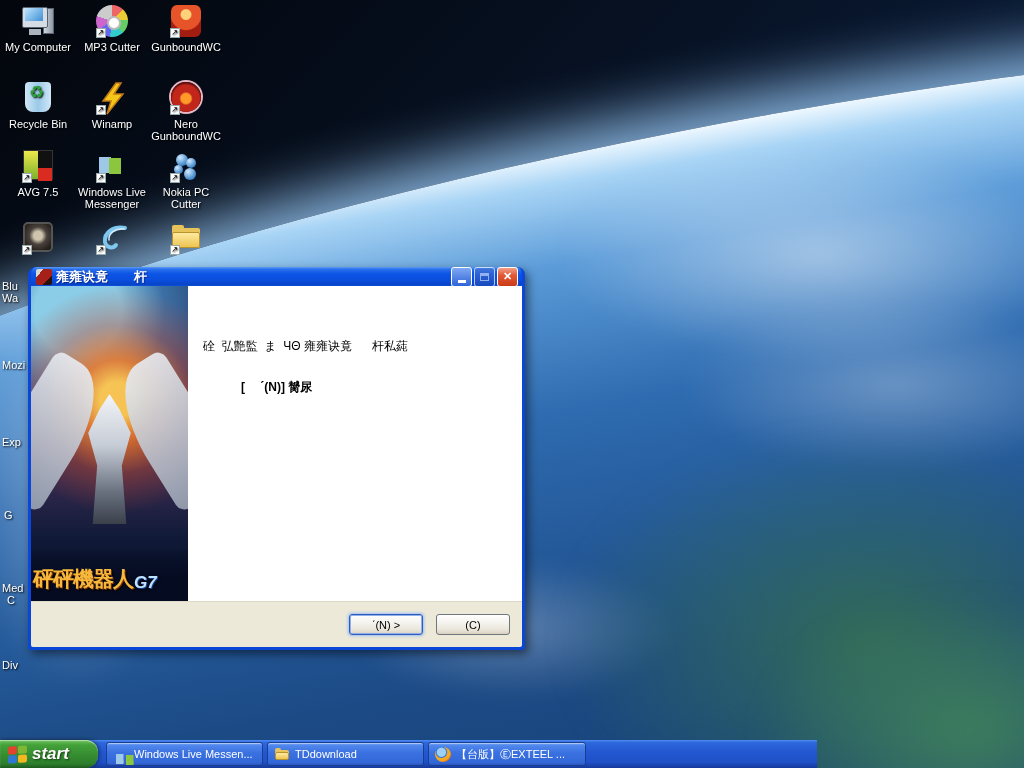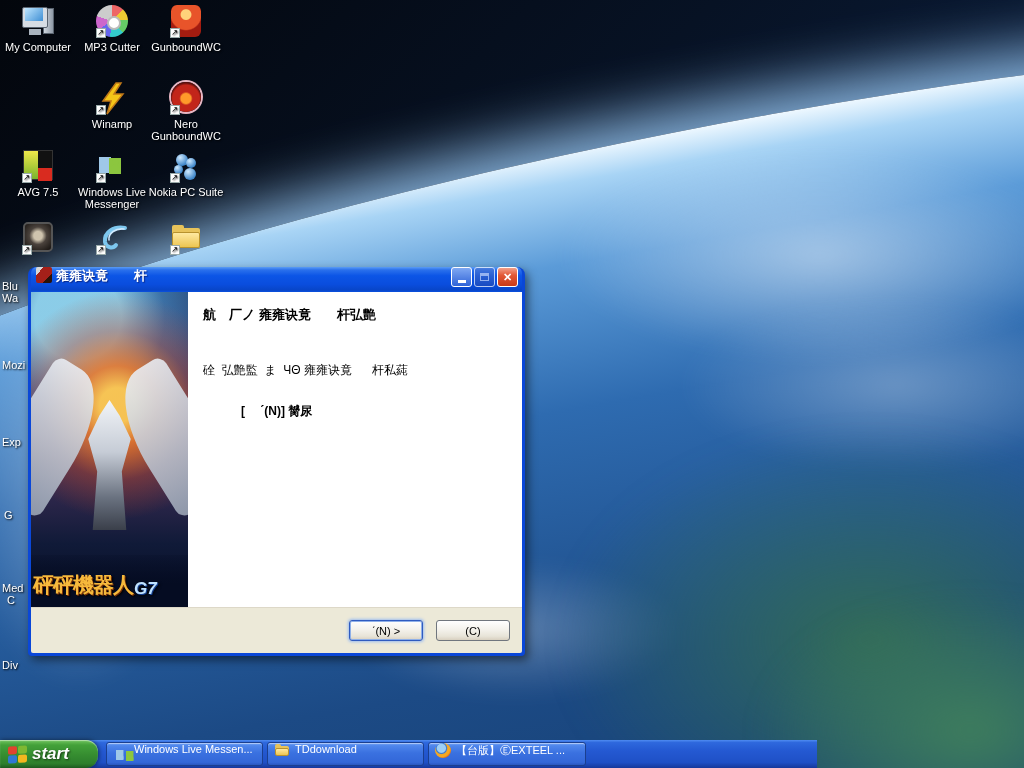--- a/index.html
+++ b/index.html
@@ -57,21 +57,21 @@
   .i-folder .back { position:absolute; left:2px; top:6px; width:28px; height:20px; background:#e8c35a; border-radius:2px; }
   .i-folder .tab { position:absolute; left:2px; top:3px; width:12px; height:6px; background:#e8c35a; border-radius:2px 2px 0 0; }
   .i-folder .front { position:absolute; left:2px; top:10px; width:28px; height:16px; background:linear-gradient(180deg,#ffe9a0,#ecc552); border-radius:2px; border:1px solid #b8922e; }
 
   .partial { position:absolute; color:#fff; font-size:11px; text-shadow:1px 1px 2px #000; z-index:2; left:2px;margin-top:20px; }
 
   
   .dialog { position:absolute; left:28px; top:267px; width:497px; z-index:5;
     background:#0a47d8; border-radius:8px 8px 4px 4px; padding:0 3px 3px;
     box-shadow:3px 4px 10px rgba(0,0,0,.5); }
-  .titlebar { height:25px; display:flex; align-items:flex-start; padding:0 4px 0 5px; border-radius:6px 6px 0 0;
+  .titlebar { height:19px; display:flex; align-items:center; padding:0 4px 0 5px; border-radius:6px 6px 0 0;
     background:linear-gradient(180deg,#5a9cf5 0%,#2a70ec 12%,#0c55e6 35%,#0a4ddd 70%,#0845c8 92%,#0a51e0 100%); }
   .titleicon { width:16px; height:16px; margin-right:4px; border-radius:2px;
     background:linear-gradient(135deg,#d8d8d8 0 25%,#a52019 25% 70%,#2a1208 70% 100%); }
   .titletext { flex:1; color:#fff; font-size:13px; font-weight:bold; text-shadow:1px 1px 1px #0a2a8c; white-space:pre; }
   .winbtn { width:21px; height:20px; margin-left:2px; border-radius:3px; border:1px solid #fff;
     display:flex; align-items:center; justify-content:center; color:#fff; font-size:11px; font-weight:bold; }
   .btn-min { background:linear-gradient(180deg,#7fa8f2,#2f63d8); }
   .btn-min i { display:block; width:8px; height:3px; background:#fff; margin-top:9px; }
   .btn-max { background:linear-gradient(180deg,#4a78d8,#1e4ab8); opacity:.7; }
   .btn-max i { display:block; width:9px; height:8px; border:1px solid #cdd9f5; border-top-width:3px; }
@@ -115,21 +115,21 @@
     background:linear-gradient(180deg,#72c55f 0%,#43a139 18%,#358c30 55%,#2d7e2c 85%,#1d5a1f 100%);
     box-shadow:1px 0 4px rgba(0,0,0,.5), inset 0 1px 1px rgba(255,255,255,.5);
     display:flex; align-items:center; gap:5px; padding-left:8px; color:#fff;
     font-size:17px; font-weight:bold; font-style:italic; text-shadow:1px 1px 2px #1a3a14; }
   .flag { width:19px; height:17px; display:grid; grid-template-columns:9px 9px; grid-template-rows:8px 8px; gap:1px; transform:skewY(-4deg); }
   .flag i { border-radius:2px; display:block; }
   .f-r { background:#e1432f; } .f-g { background:#7eb832; } .f-b { background:#3077d4; } .f-y { background:#f3b71f; }
 
   .taskbtn { position:absolute; top:2px; height:24px; border-radius:3px; border:1px solid #1b3f8f;
     background:linear-gradient(180deg,#7aa7f5 0%,#4f86ec 12%,#3a71e0 45%,#3367d8 88%,#2a57c0 100%);
-    color:#fff; font-size:11px; display:flex; align-items:flex-start; gap:5px; padding:0 6px;
+    color:#fff; font-size:11px; display:flex; align-items:center; gap:5px; padding:0 6px;
     overflow:hidden; white-space:nowrap; box-shadow:inset 0 1px 0 rgba(255,255,255,.4); }
   .tb1 { left:106px; width:157px; } .tb2 { left:267px; width:157px; } .tb3 { left:428px; width:158px; }
   .mini { width:16px; height:15px; position:relative; flex:none; }
   .mini .person { transform:scale(.62); transform-origin:0 0; }
   .mini.fox { border-radius:50%; background:radial-gradient(circle at 40% 35%,#9ecff5 0 30%,#3a7ad0 38%,#f6a821 46% 62%,#e5660b 78%,#b23e04 100%); }
   .mini.fold .back{ top:3px; left:1px; width:14px; height:9px; } .mini.fold .tab{ top:1px; left:1px; width:6px; height:3px; } .mini.fold .front{ top:5px; left:1px; width:14px; height:8px; }
 
   .tray { position:absolute; right:0; top:0; height:28px; display:flex; align-items:center; gap:7px;
     padding:0 10px 0 12px; color:#fff; font-size:11px;
     border-left:1px solid #1a3f9e; box-shadow:inset 1px 0 0 #6a96e8;
@@ -176,20 +176,26 @@
     <div>MP3 Cutter</div>
   </div>
   <div class="icon-cell" style="left:148px;top:5px">
     <div class="art">
       <div class="i-gun"></div>
         <span class="shortcut">↗</span>
     </div>
     <div>GunboundWC</div>
   </div>
 
+  <div class="icon-cell" style="left:0;top:82px">
+    <div class="art">
+        <div class="i-bin"></div>
+      </div>
+    <div>Recycle Bin</div>
+  </div>
   <div class="icon-cell" style="left:74px;top:82px">
     <div class="art i-winamp">
       <svg width="33" height="33" viewBox="0 0 33 33">
           <polygon points="20,1 7,19 15,19 11,32 27,12 18,12 25,1" fill="#f5c518" stroke="#c07818" stroke-width="1.5"></polygon>
         </svg>
       <span class="shortcut">↗</span>
     </div>
     <div>Winamp</div>
   </div>
   <div class="icon-cell" style="left:148px;top:82px">
@@ -216,21 +222,21 @@
     <div>Windows Live Messenger</div>
   </div>
   <div class="icon-cell" style="left:148px;top:150px">
     <div class="art i-nokia">
       <b style="left:6px;top:4px;width:12px;height:12px"></b>
       <b style="left:16px;top:8px;width:10px;height:10px"></b>
       <b style="left:4px;top:15px;width:9px;height:9px"></b>
       <b style="left:14px;top:18px;width:12px;height:12px"></b>
       <span class="shortcut">↗</span>
     </div>
-    <div>Nokia PC Suite</div>
+    <div>Nokia PC Cutter</div>
   </div>
 
   <div class="icon-cell" style="left:0;top:222px">
     <div class="art">
       <div class="i-warcraft"></div>
         <span class="shortcut">↗</span>
     </div>
   </div>
   <div class="icon-cell" style="left:74px;top:222px">
     <div class="art i-swirl">
@@ -275,21 +281,20 @@
       <div class="side-art">
         <span class="wingL"></span>
         <span class="wingR"></span>
         <span class="mecha"></span>
         <div class="logo-band">
           <span class="logo-text">砰砰機器人</span>
           <span class="logo-badge">G7</span>
         </div>
       </div>
       <div class="content">
-        <div class="dlg-heading">航　厂ノ 雍雍诀竟　　杆弘艶</div>
         <div class="dlg-line1">硂  弘艶監  ま  ЧΘ 雍雍诀竟      杆私蒓</div>
         <div class="dlg-check">[　 ˊ(N)] 膥尿</div>
       </div>
     </div>
     <div class="btn-strip">
       <button class="xp-btn xp-default">ˊ(N) &gt;</button>
       <button class="xp-btn">(C)</button>
     </div>
   </div>
 

